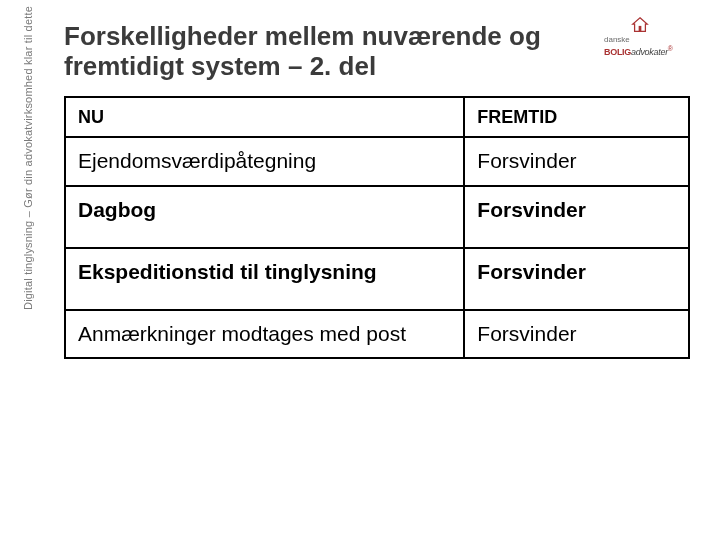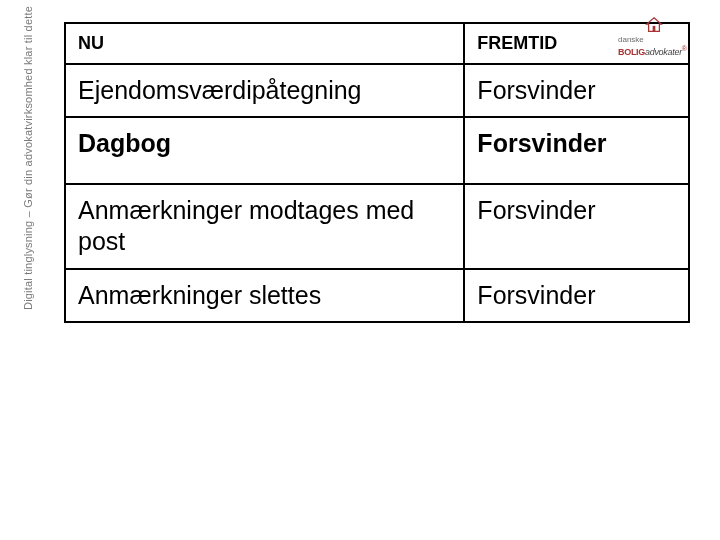--- a/index.html
+++ b/index.html
@@ -25,21 +25,21 @@
     transform-origin: left top;
     font-size: 11px;
     color: #7a7a7a;
     white-space: nowrap;
     letter-spacing: 0.2px;
   }
 
   .logo {
     position: absolute;
     top: 16px;
-    right: 30px;
+    right: 44px;
     width: 72px;
     height: 38px;
     font-size: 8px;
     color: #6b6b6b;
     text-align: left;
   }
   .logo .house {
     width: 18px; height: 18px;
     margin: 0 auto 1px auto;
     position: relative;
@@ -63,21 +63,21 @@
     border-collapse: collapse;
     table-layout: fixed;
   }
   table.comparison col.c1 { width: 64%; }
   table.comparison col.c2 { width: 36%; }
   table.comparison th, table.comparison td {
     border: 2px solid #000;
     padding: 10px 12px 10px 12px;
     text-align: left;
     vertical-align: top;
-    font-size: 25px;
+    font-size: 21px;
     color: #000;
     line-height: 1.25;
   }
   table.comparison th {
     font-weight: bold;
     font-size: 18px;
     padding-top: 8px;
     padding-bottom: 8px;
   }
   table.comparison tr.tall td { padding-bottom: 24px; font-weight: bold; }
@@ -95,20 +95,21 @@
         <polygon points="10,2 18,9 16,9 16,17 4,17 4,9 2,9" fill="none" stroke="#a33" stroke-width="1.4"></polygon>
         <rect x="8.5" y="11" width="3" height="6" fill="#a33"></rect>
       </svg>
     </div>
     <div class="row"><span>danske</span></div>
     <div class="row">
       <span class="t1">BOLIG</span><span class="t2">advokater</span><span style="color:#a33;font-size:7px;vertical-align:super;">®</span>
     </div>
   </div>
 
+  <h1 class="title">Forskelligheder mellem nuværende og fremtidigt system – 2. del</h1>
 
   <table class="comparison">
     <colgroup>
         <col class="c1">
         <col class="c2">
       </colgroup>
     <thead>
       <tr>
         <th>NU</th>
         <th>FREMTID</th>
@@ -116,24 +117,24 @@
     </thead>
     <tbody>
       <tr>
         <td>Ejendomsværdipåtegning</td>
         <td>Forsvinder</td>
       </tr>
       <tr class="tall">
         <td>Dagbog</td>
         <td>Forsvinder</td>
       </tr>
-      <tr>
-        <td>Anmærkninger modtages med post</td>
+      <tr class="tall">
+        <td>Ekspeditionstid til tinglysning</td>
         <td>Forsvinder</td>
       </tr>
       <tr>
-        <td>Anmærkninger slettes</td>
+        <td>Anmærkninger modtages med post</td>
         <td>Forsvinder</td>
       </tr>
     </tbody>
   </table>
 
 </div>
 
 </body></html>

